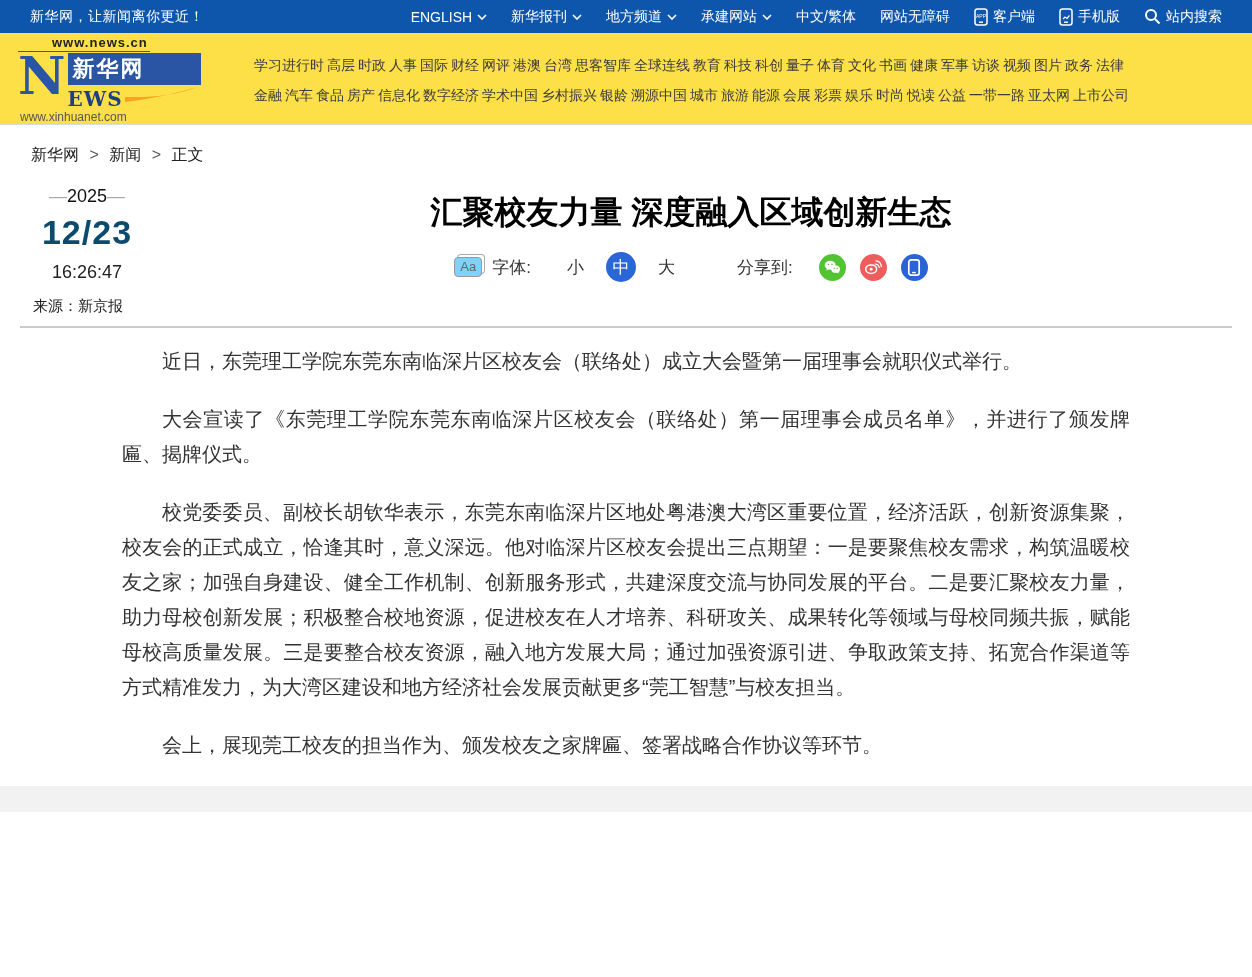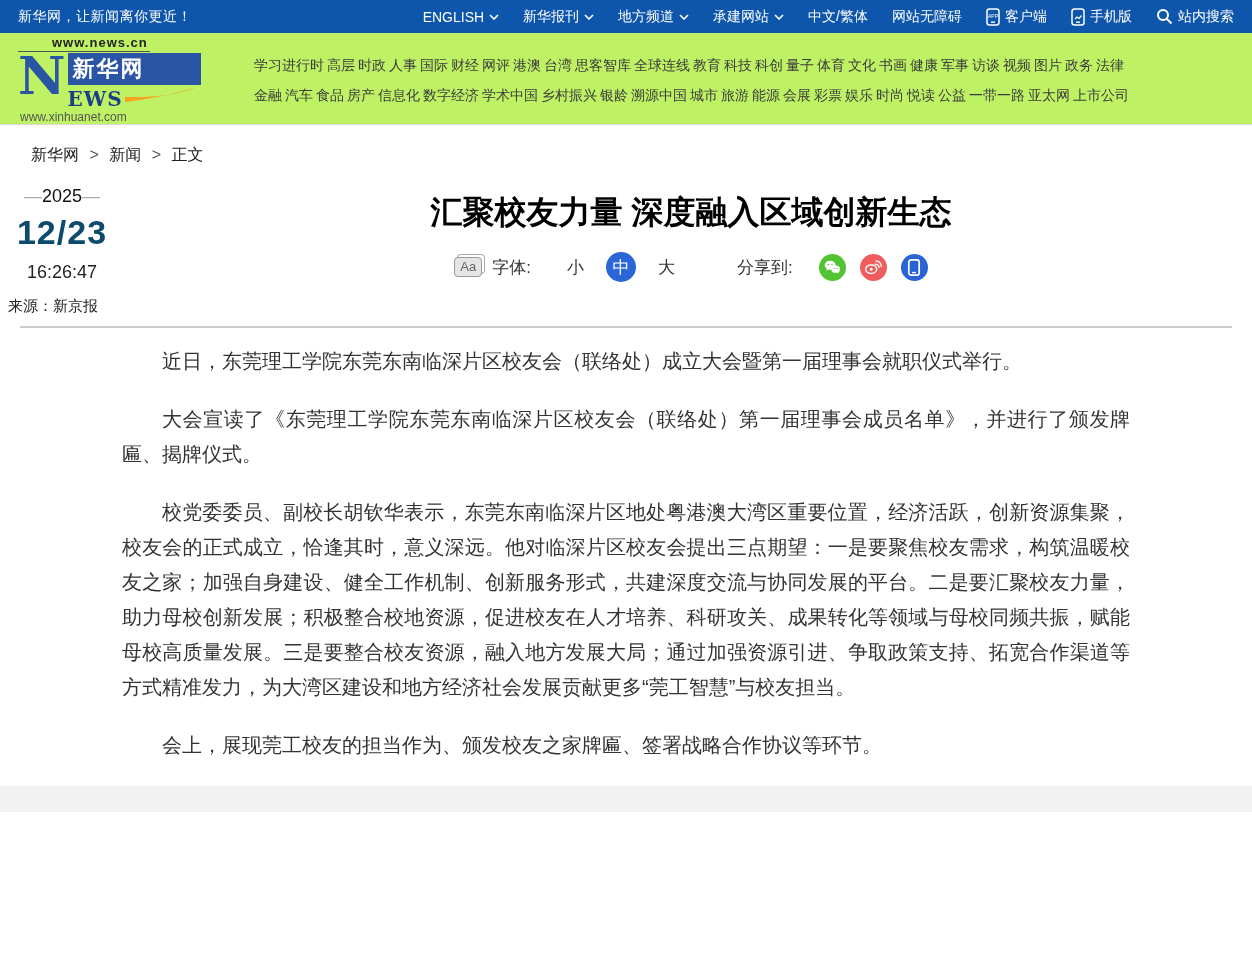--- a/index.html
+++ b/index.html
@@ -7,31 +7,31 @@
   body {
     width:1252px; height:977px; overflow:hidden;
     font-family:"Liberation Sans","DejaVu Sans",sans-serif;
     color:#333;
   }
   a { text-decoration:none; color:inherit; cursor:pointer; }
 
   
   .topbar {
     height:33px; background:#0e56ab; color:#fff;
-    display:flex; align-items:center; padding:0 18px;
+    display:flex; align-items:center; padding:0 30px;
     font-size:14px;
   }
   .topbar-slogan { letter-spacing:0.5px; }
   .topbar-right { margin-left:auto; display:flex; align-items:center; gap:24px; }
   .tb-item { display:flex; align-items:center; gap:5px; color:#fff; white-space:nowrap; }
   .tb-icon { display:inline-flex; align-items:center; }
 
   
   .header {
-    height:92px; background:#bef264; border-bottom:1px solid #d9d9d9;
+    height:92px; background:#fde047; border-bottom:1px solid #d9d9d9;
     display:flex; padding:0 18px; align-items:center;
   }
   .logo { width:218px; flex:none; }
   .logo-top {
     font-size:13px; font-weight:bold; color:#222; letter-spacing:1px;
     border-bottom:1px solid #555; display:inline-block; padding:0 2px 1px 34px;
   }
   .logo-mark { display:flex; align-items:flex-start; margin-top:1px; }
   .logo-n {
     font-family:"DejaVu Serif","Liberation Serif",serif; font-weight:bold;
@@ -59,38 +59,38 @@
   }
 
   
   .breadcrumb {
     padding:20px 0 6px 31px; font-size:16px; color:#222;
   }
   .breadcrumb .sep { margin:0 6px; color:#555; }
 
   
   .article-header { position:relative; padding:10px 0 0 130px; }
-  .date-block { position:absolute; left:8px; top:14px; width:108px; text-align:center; }
+  .date-block { position:absolute; left:33px; top:14px; width:108px; text-align:center; }
   .date-year { font-size:18px; color:#111; }
   .date-year .dash { color:#aaa; }
   .date-main { font-size:34px; font-weight:bold; color:#0c4a6e; margin-top:6px; letter-spacing:1px; }
   .date-time { font-size:18px; color:#222; margin-top:10px; }
   .date-source { font-size:15px; color:#222; margin-top:14px; text-align:left; }
 
   .article-title {
     text-align:center; font-size:32px; font-weight:bold; color:#000;
     line-height:44px; margin-top:8px;
   }
   .tools-row {
     display:flex; align-items:center; justify-content:center;
     margin-top:18px; height:30px; font-size:17px; color:#333;
   }
   .aa-icon {
     display:inline-block; border:1px solid #999; border-radius:4px;
-    background:#e5e5e5; font-size:13px; color:#666; padding:1px 5px 2px;
+    background:#7dd3fc; font-size:13px; color:#666; padding:1px 5px 2px;
     box-shadow:3px -3px 0 -1px #fff, 3px -3px 0 0 #aaa;
     margin-right:10px;
   }
   .font-label { margin-right:22px; }
   .font-opt { margin:0 14px; cursor:pointer; }
   .font-opt.selected {
     display:inline-flex; align-items:center; justify-content:center;
     width:30px; height:30px; border-radius:50%;
     background:#2a66d6; color:#fff; margin:0 8px;
   }

